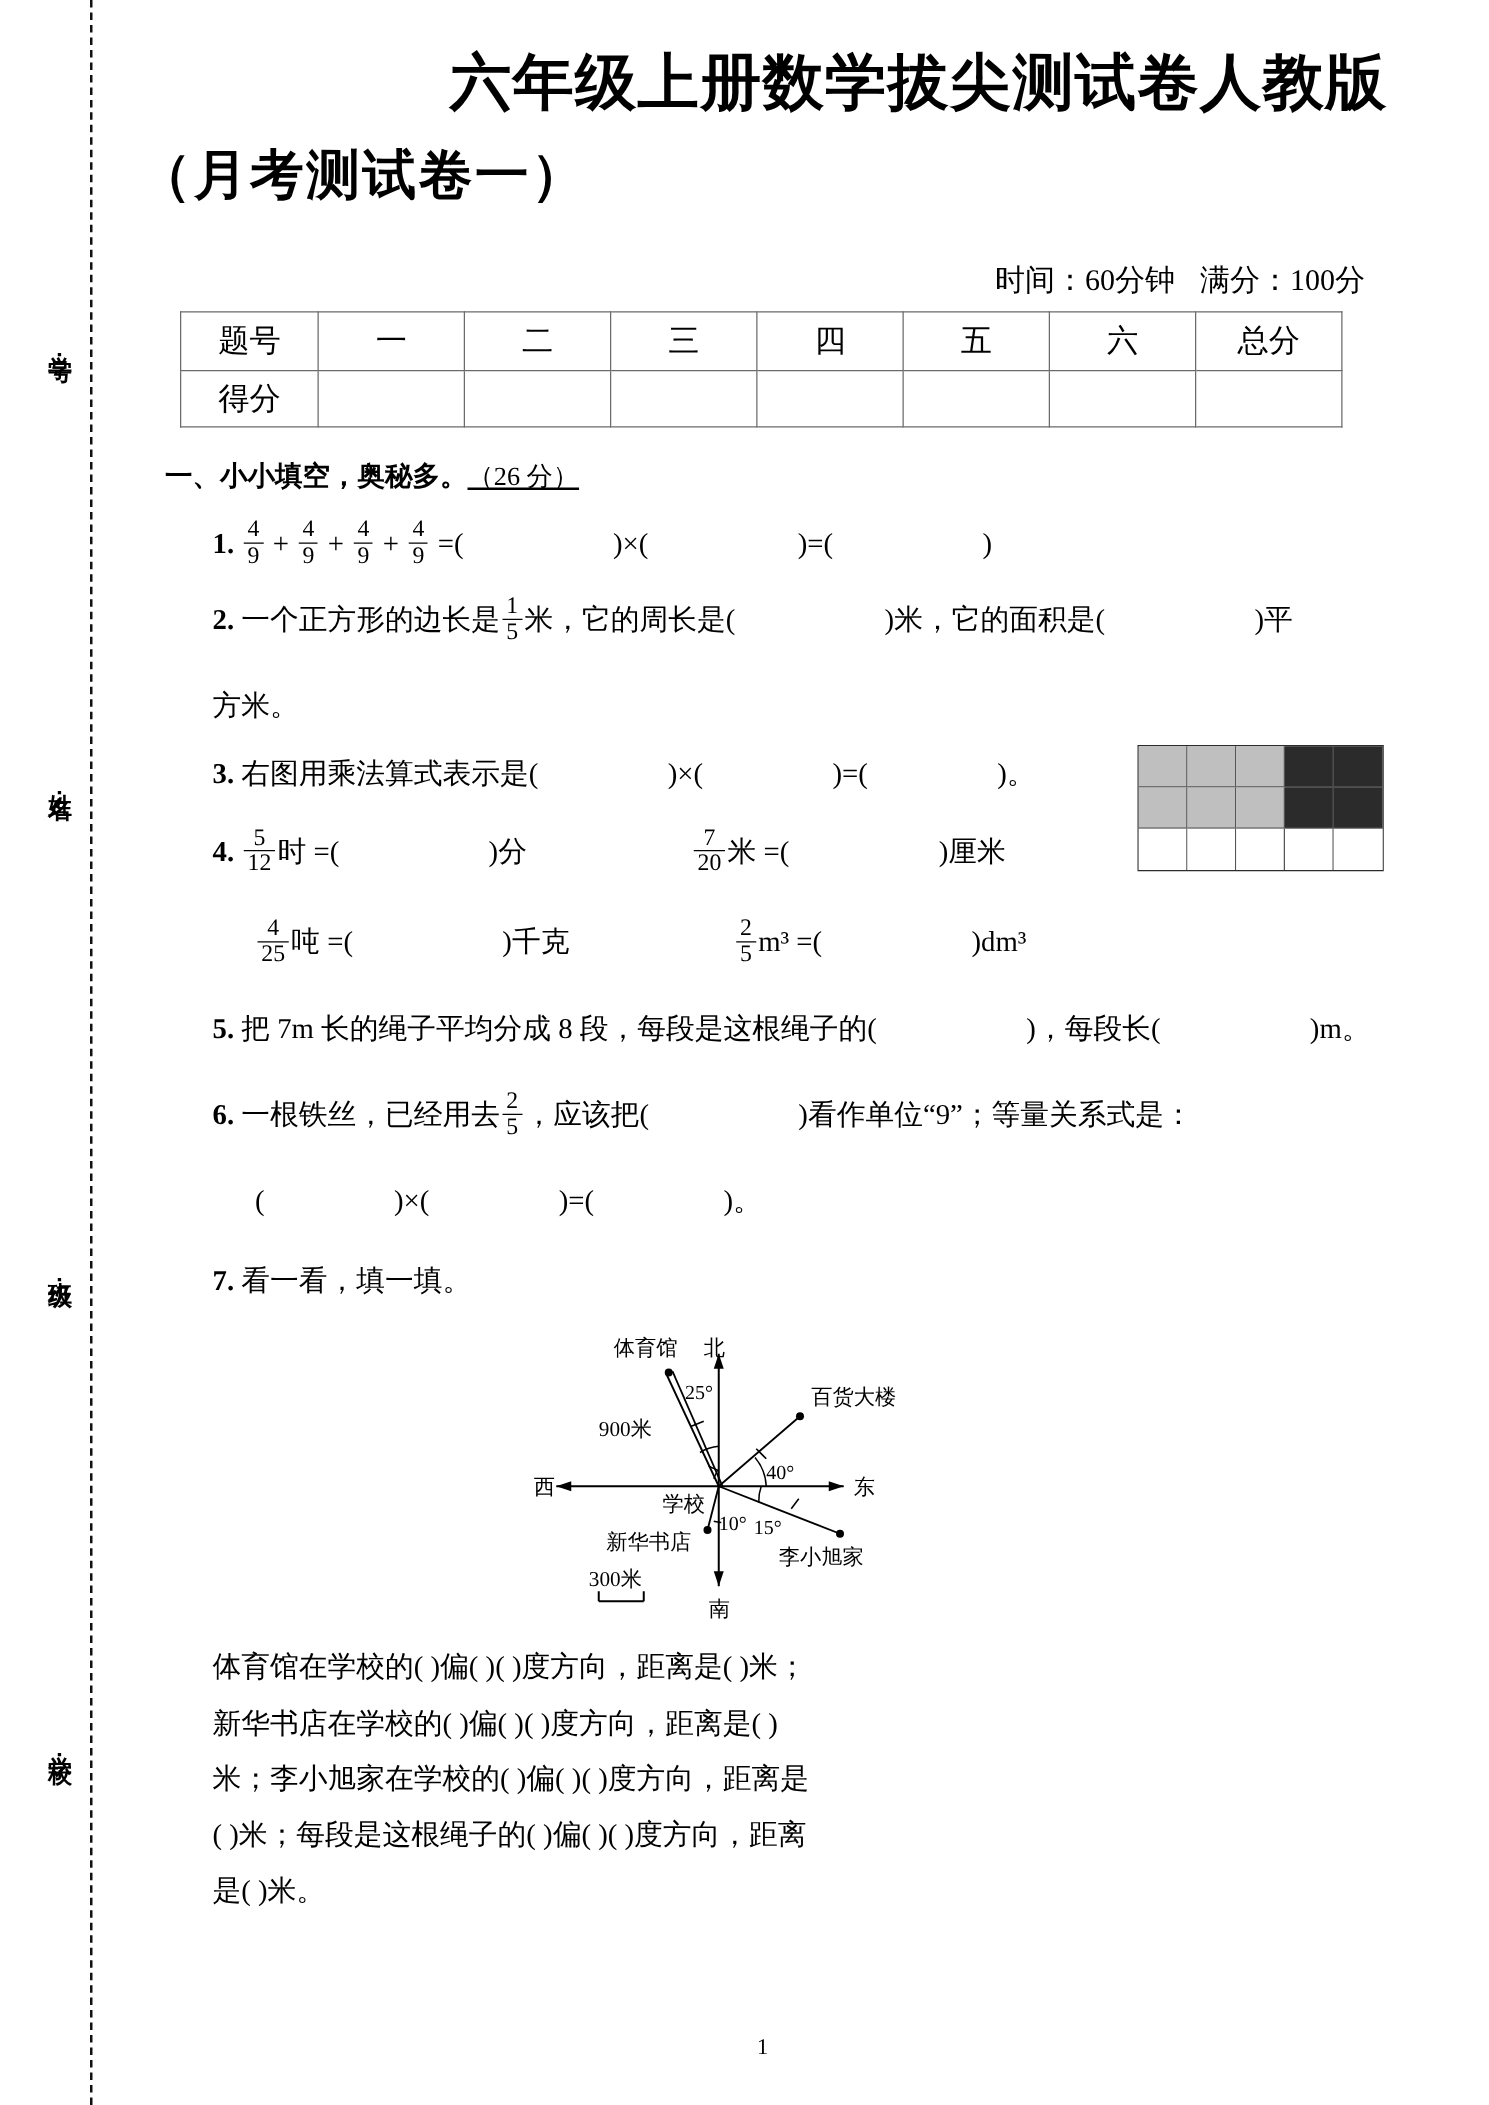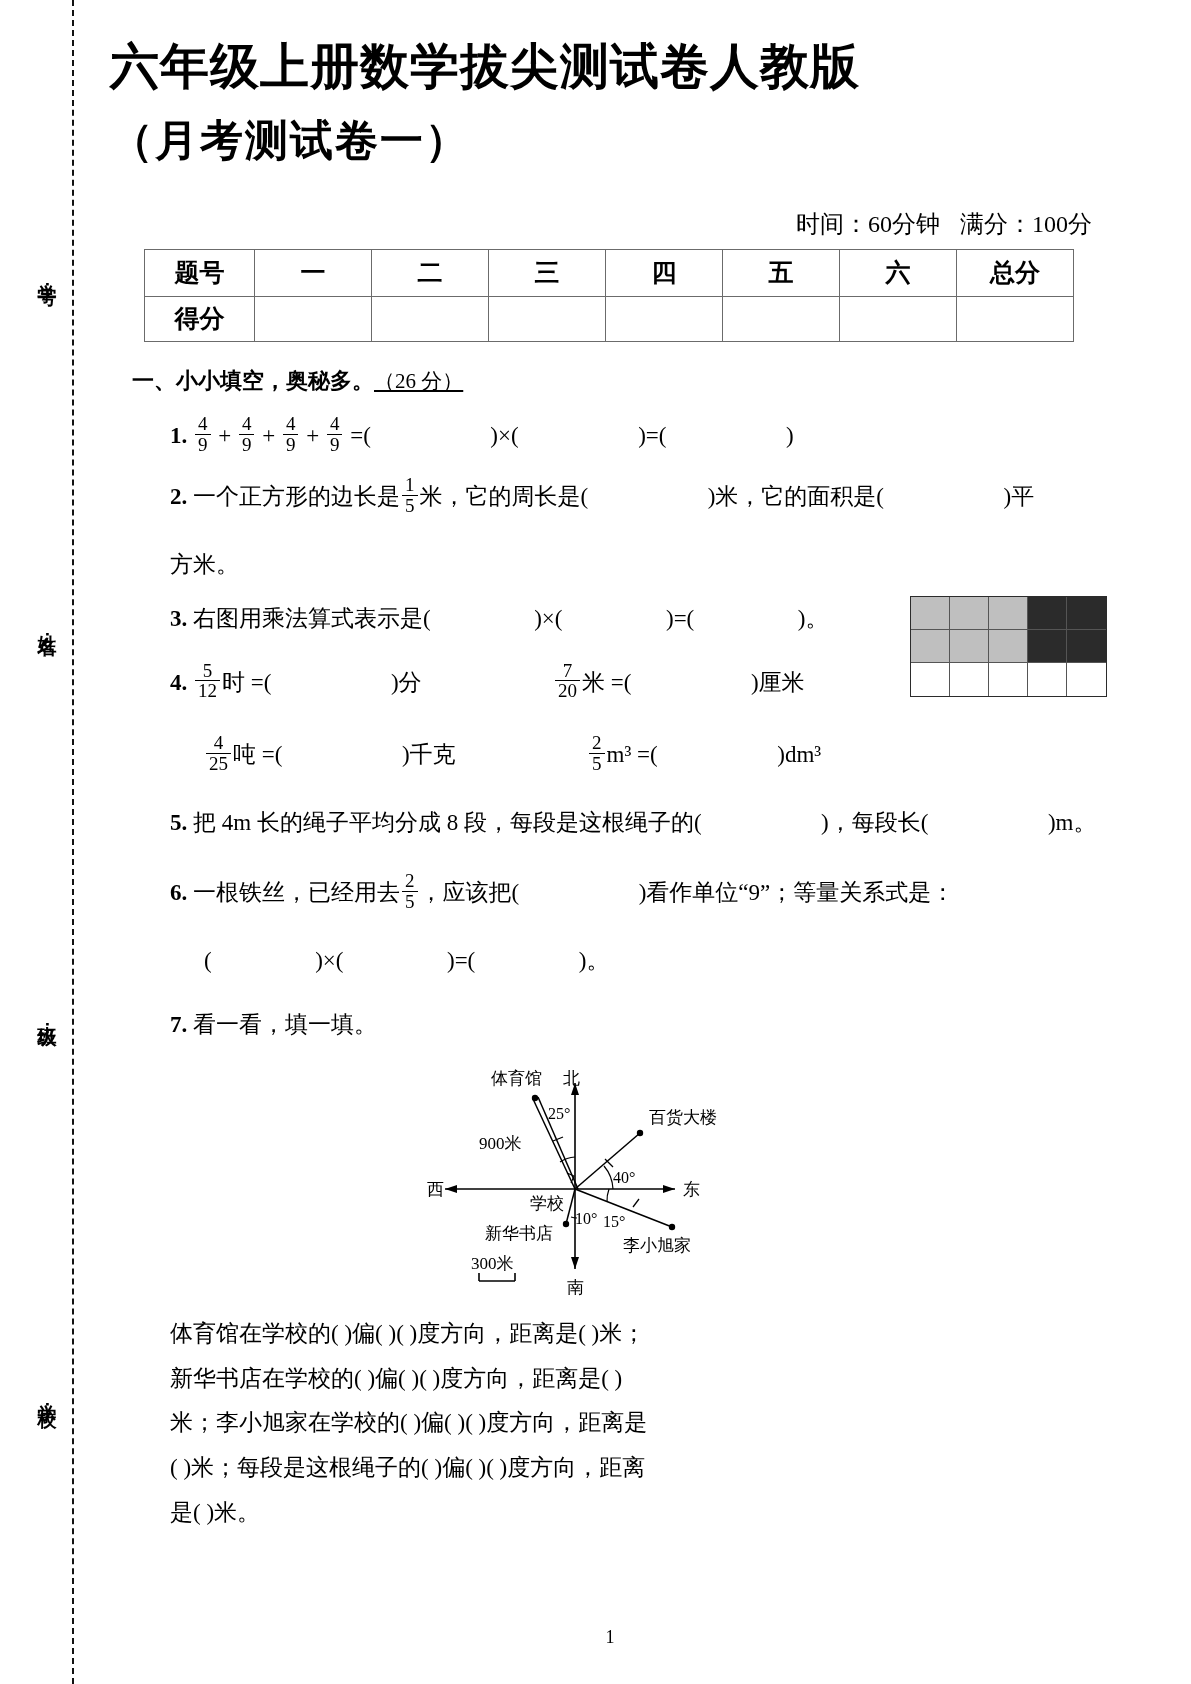--- a/index.html
+++ b/index.html
@@ -30,21 +30,21 @@
   .vlabel.l3{ top:1010px; }
   .vlabel.l4{ top:1390px; }
 
   
   .page{
     position:absolute; left:110px; top:0; width:1000px; height:1684px;
   }
 
   
   .title1{
-    text-align:left;
+    text-align:right;
     font-family:"Liberation Sans", sans-serif;
     font-weight:bold;
     font-size:49px;
     letter-spacing:1px;
     margin-top:38px;
     line-height:1.15;
     white-space:nowrap;
   }
   .title2{
     font-family:"Liberation Sans", sans-serif;
@@ -72,21 +72,21 @@
     margin-top:9px;
     margin-left:34px;
     table-layout:fixed;
   }
   table.score td{
     border:1px solid #6b6b6b;
     height:45px;
     text-align:center;
     vertical-align:middle;
     font-size:25px;
-    font-weight:bold;
+    font-weight:normal;
     font-family:"Liberation Serif", serif;
   }
   table.score td.hd{ width:110px; }
   table.score tr.r1 td{ height:47px; }
 
   
   .sec-head{
     font-family:"Liberation Sans", sans-serif;
     font-weight:bold;
     font-size:22px;
@@ -309,21 +309,21 @@
       <span class="gap-xl"></span>
       <span class="frac"><span class="num">2</span><span class="den">5</span></span><span>m³ =(</span>
       <span class="blank b-lg"></span>
       <span>)dm³</span>
     </div>
   </div>
 
   <div class="q" style="margin-top:30px;">
     <div>
       <span class="qnum">5.</span>
-      <span>把 4m 长的绳子平均分成 8 段，每段是这根绳子的(</span>
+      <span>把 7m 长的绳子平均分成 8 段，每段是这根绳子的(</span>
       <span class="blank b-lg"></span>
       <span>)，每段长(</span>
       <span class="blank b-lg"></span>
       <span>)m。</span>
     </div>
   </div>
 
   <div class="q" style="margin-top:32px;">
     <div>
       <span class="qnum">6.</span>

